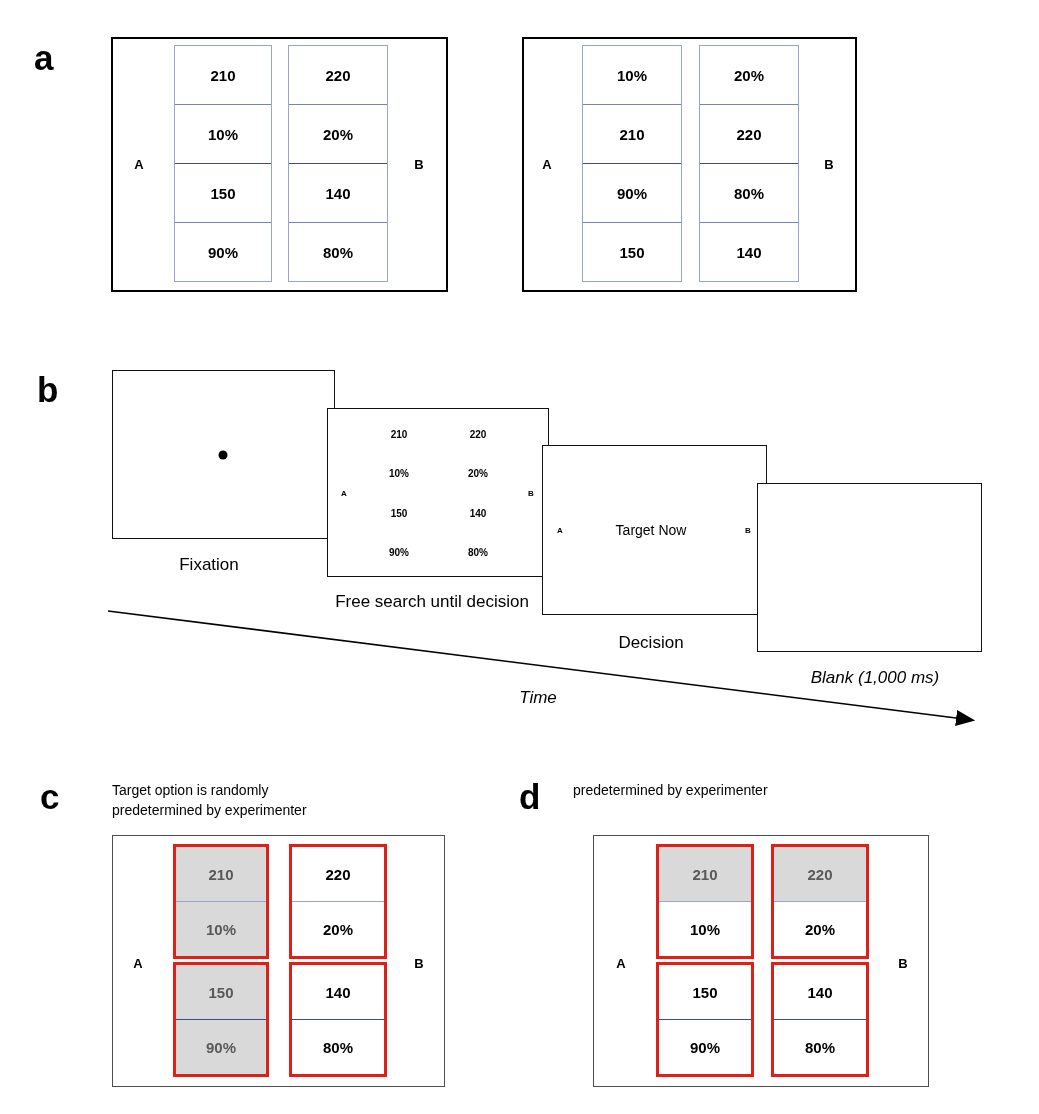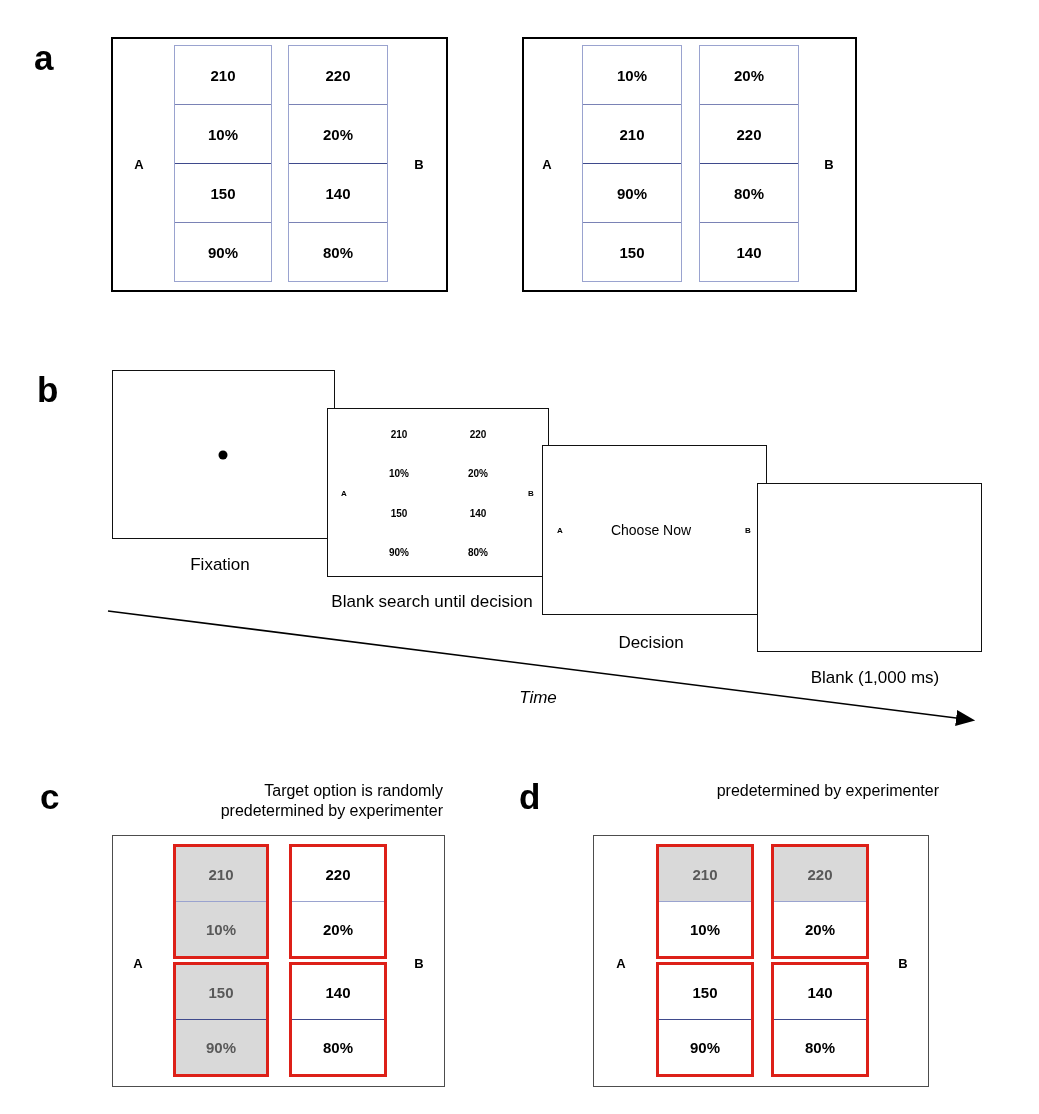--- a/index.html
+++ b/index.html
@@ -35,21 +35,21 @@
 
   
   .obox { position:absolute; border:1.5px solid #4d4d4d; background:#fff; }
   .rcol { position:absolute; }
   .rblock { border:3px solid var(--highlight-red,#dd2018); margin-bottom:3px; background:#fff; }
   .rblock .cell { height:54px; display:flex; align-items:center; justify-content:center;
                   font-size:15px; font-weight:bold; }
   .rblock .cell.d1 { border-top:1px solid var(--grid-light,#9aa3cf); }
   .rblock .cell.d2 { border-top:1px solid var(--grid-dark,#3f4a8c); }
   .cell.gray { background:var(--cell-gray-fill,#d9d9d9); color:var(--gray-text,#595959); }
-  .ptitle { position:absolute; text-align:right; font-size:16px; line-height:19.5px; }
+  .ptitle { position:absolute; text-align:left; font-size:14px; line-height:19.5px; }
 </style>
 </head>
 <body>
 
 <div class="canvas">
 
   <div class="panel-letter" style="left:34px; top:40px;">a</div>
 
   <div class="sbox" style="left:111px; top:37px; width:333px; height:251px;">
     <div class="ab-label" style="left:26px; top:125px;">A</div>
@@ -83,47 +83,47 @@
       <div class="cell">140</div>
     </div>
     <div class="ab-label" style="left:305px; top:125px;">B</div>
   </div>
 
   <div class="panel-letter" style="left:37px; top:372px;">b</div>
 
   <div class="screen" style="left:112px; top:370px; width:221px; height:167px; z-index:1;">
     <div class="fixdot" style="left:110px; top:84px;"></div>
   </div>
-  <div class="blabel" style="left:120px; top:556px; width:200px;">Fixation</div>
+  <div class="blabel" style="left:109px; top:556px; width:200px;">Fixation</div>
 
   <div class="screen" style="left:327px; top:408px; width:220px; height:167px; z-index:2;">
     <div class="sab" style="left:16px; top:84px;">A</div>
     <div class="sv" style="left:71px;  top:25px;">210</div>
     <div class="sv" style="left:71px;  top:64px;">10%</div>
     <div class="sv" style="left:71px;  top:104px;">150</div>
     <div class="sv" style="left:71px;  top:143px;">90%</div>
     <div class="sv" style="left:150px; top:25px;">220</div>
     <div class="sv" style="left:150px; top:64px;">20%</div>
     <div class="sv" style="left:150px; top:104px;">140</div>
     <div class="sv" style="left:150px; top:143px;">80%</div>
     <div class="sab" style="left:203px; top:84px;">B</div>
   </div>
   <div class="blabel" style="left:292px; top:593px; width:280px;">
-    <div>Blank search until decision</div>
+    <div>Free search until decision</div>
   </div>
 
   <div class="screen" style="left:542px; top:445px; width:223px; height:168px; z-index:3;">
     <div class="sab" style="left:17px; top:84px;">A</div>
-    <div class="choose" style="left:108px; top:84px;">Choose Now</div>
+    <div class="choose" style="left:108px; top:84px;">Target Now</div>
     <div class="sab" style="left:205px; top:84px;">B</div>
   </div>
   <div class="blabel" style="left:551px; top:634px; width:200px;">Decision</div>
 
   <div class="screen" style="left:757px; top:483px; width:223px; height:167px; z-index:4;"></div>
-  <div class="blabel" style="left:775px; top:669px; width:200px;">Blank (1,000 ms)</div>
+  <div class="blabel" style="left:775px; top:669px; width:200px;font-style:italic;">Blank (1,000 ms)</div>
 
   <svg class="abs" style="left:100px; top:603px; width:890px; height:125px;" viewBox="0 0 890 125">
     <defs>
       <marker id="ah" markerWidth="12" markerHeight="10" refX="10" refY="5" orient="auto">
         <path d="M0,0 L12,5 L0,10 z" fill="#000"></path>
       </marker>
     </defs>
     <line x1="8" y1="8" x2="872" y2="117" stroke="#000" stroke-width="1.6" marker-end="url(#ah)"></line>
   </svg>
   <div class="blabel" style="left:458px; top:689px; width:160px;font-style:italic;">Time</div>

